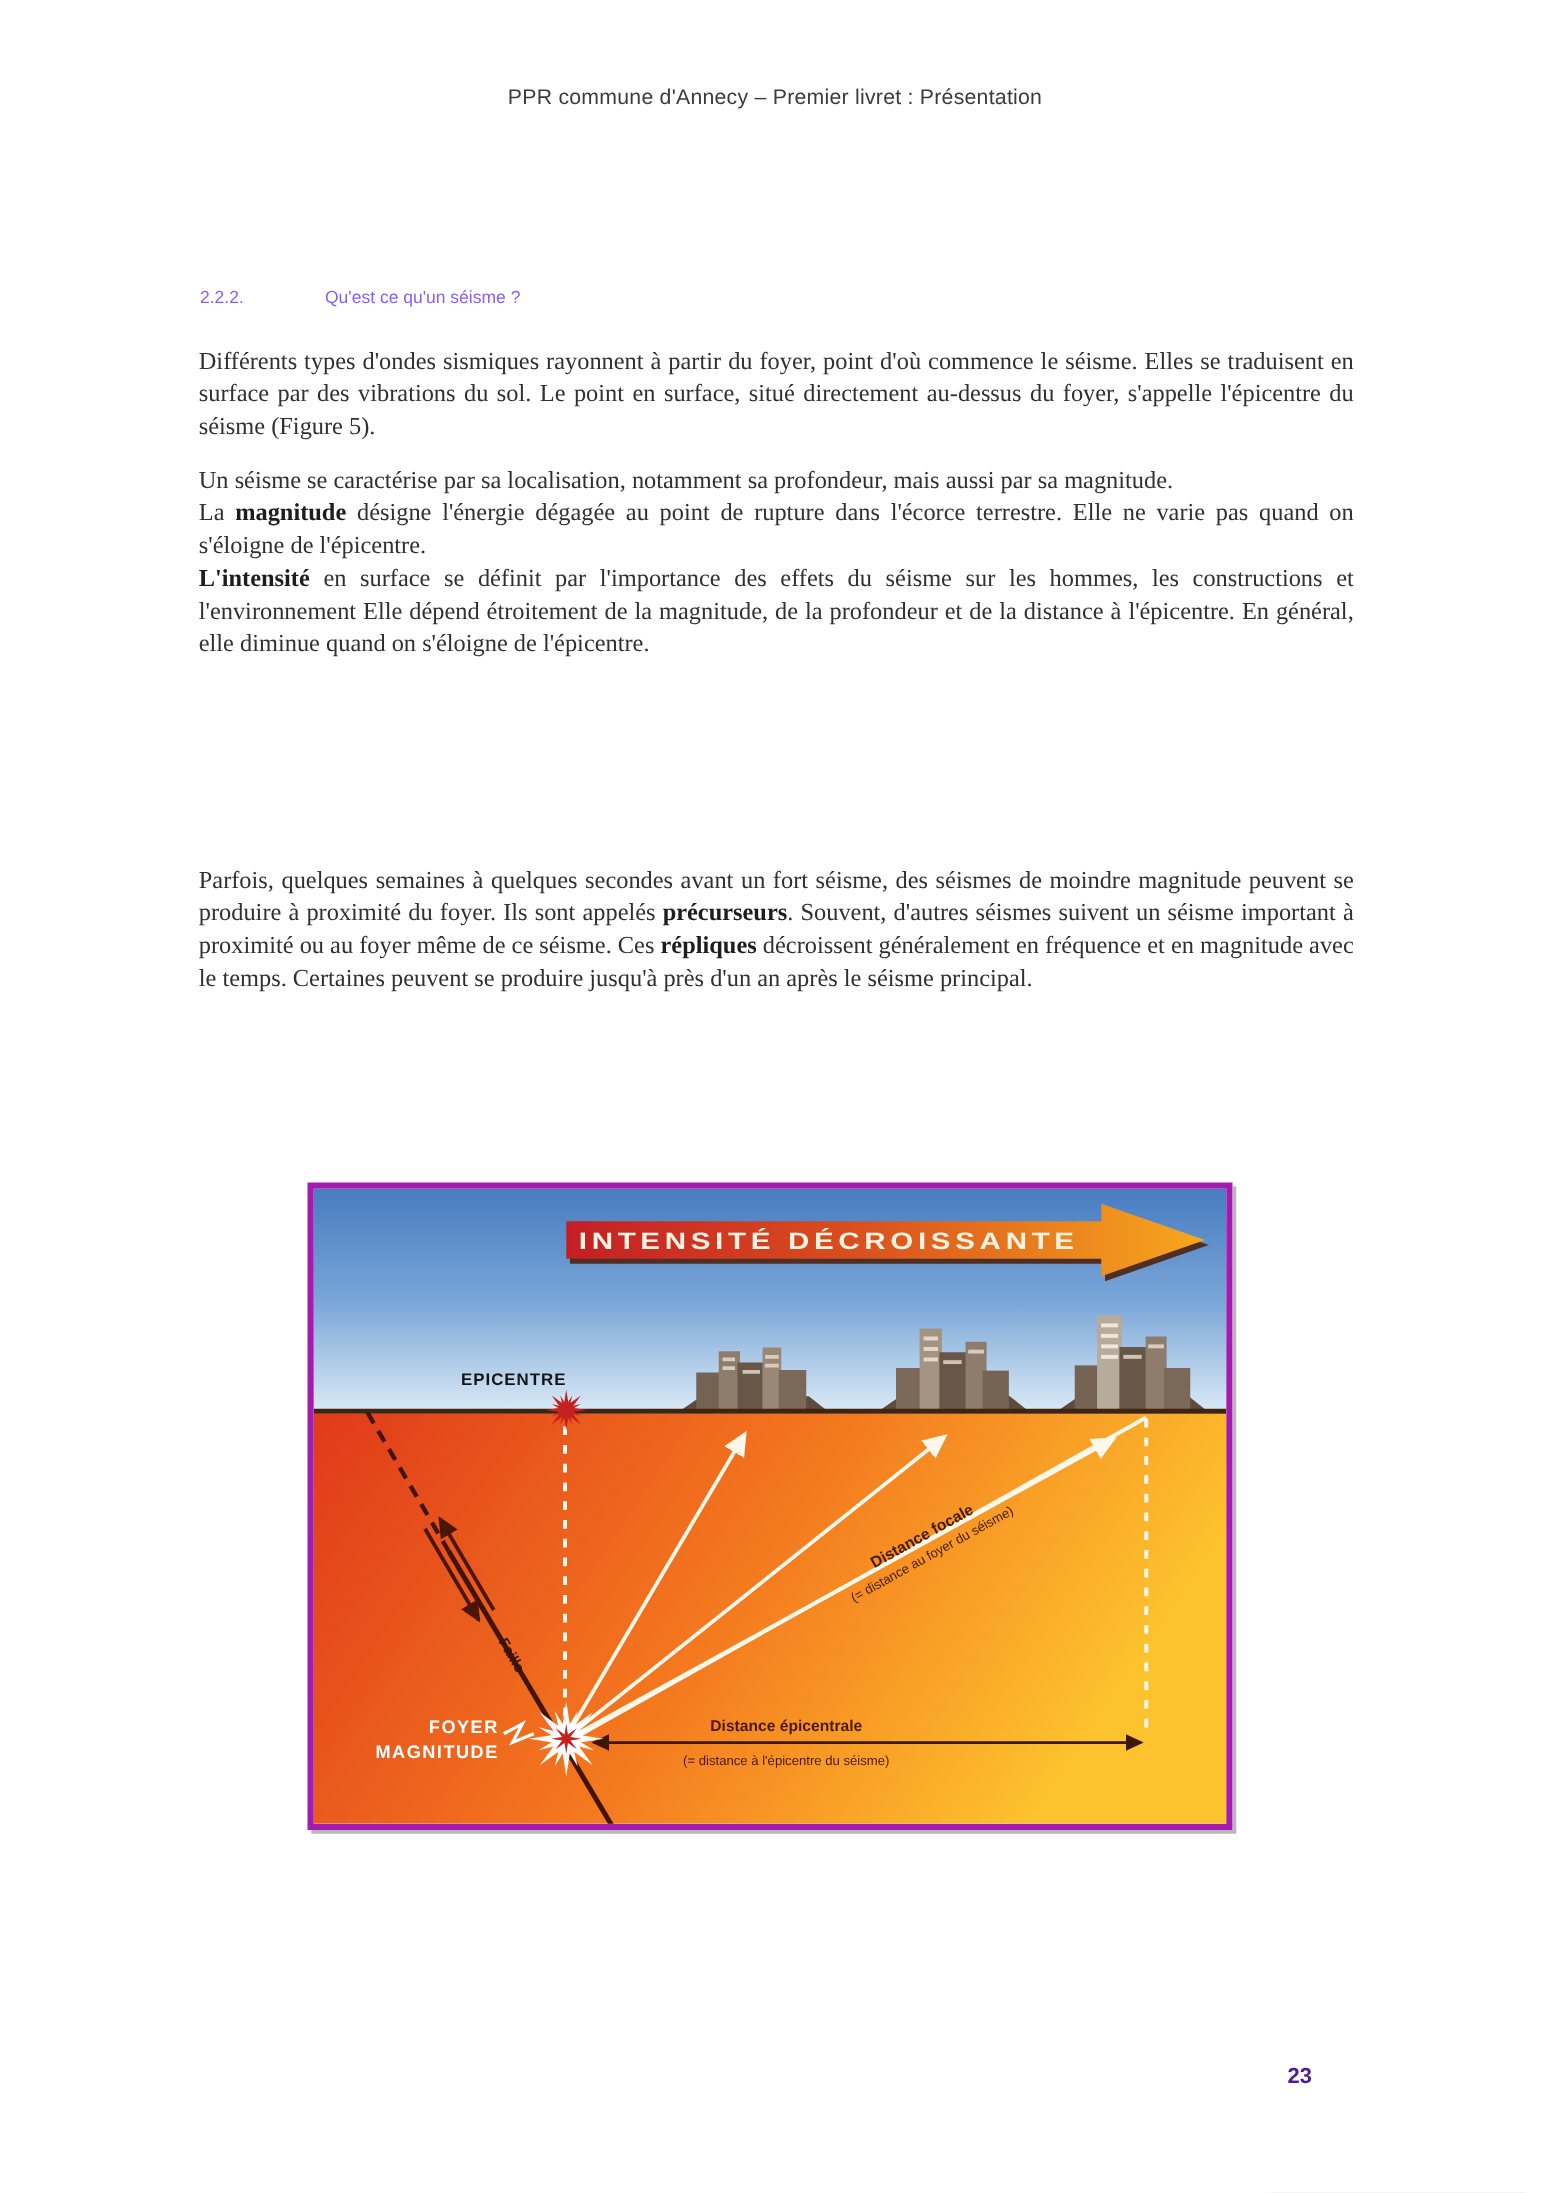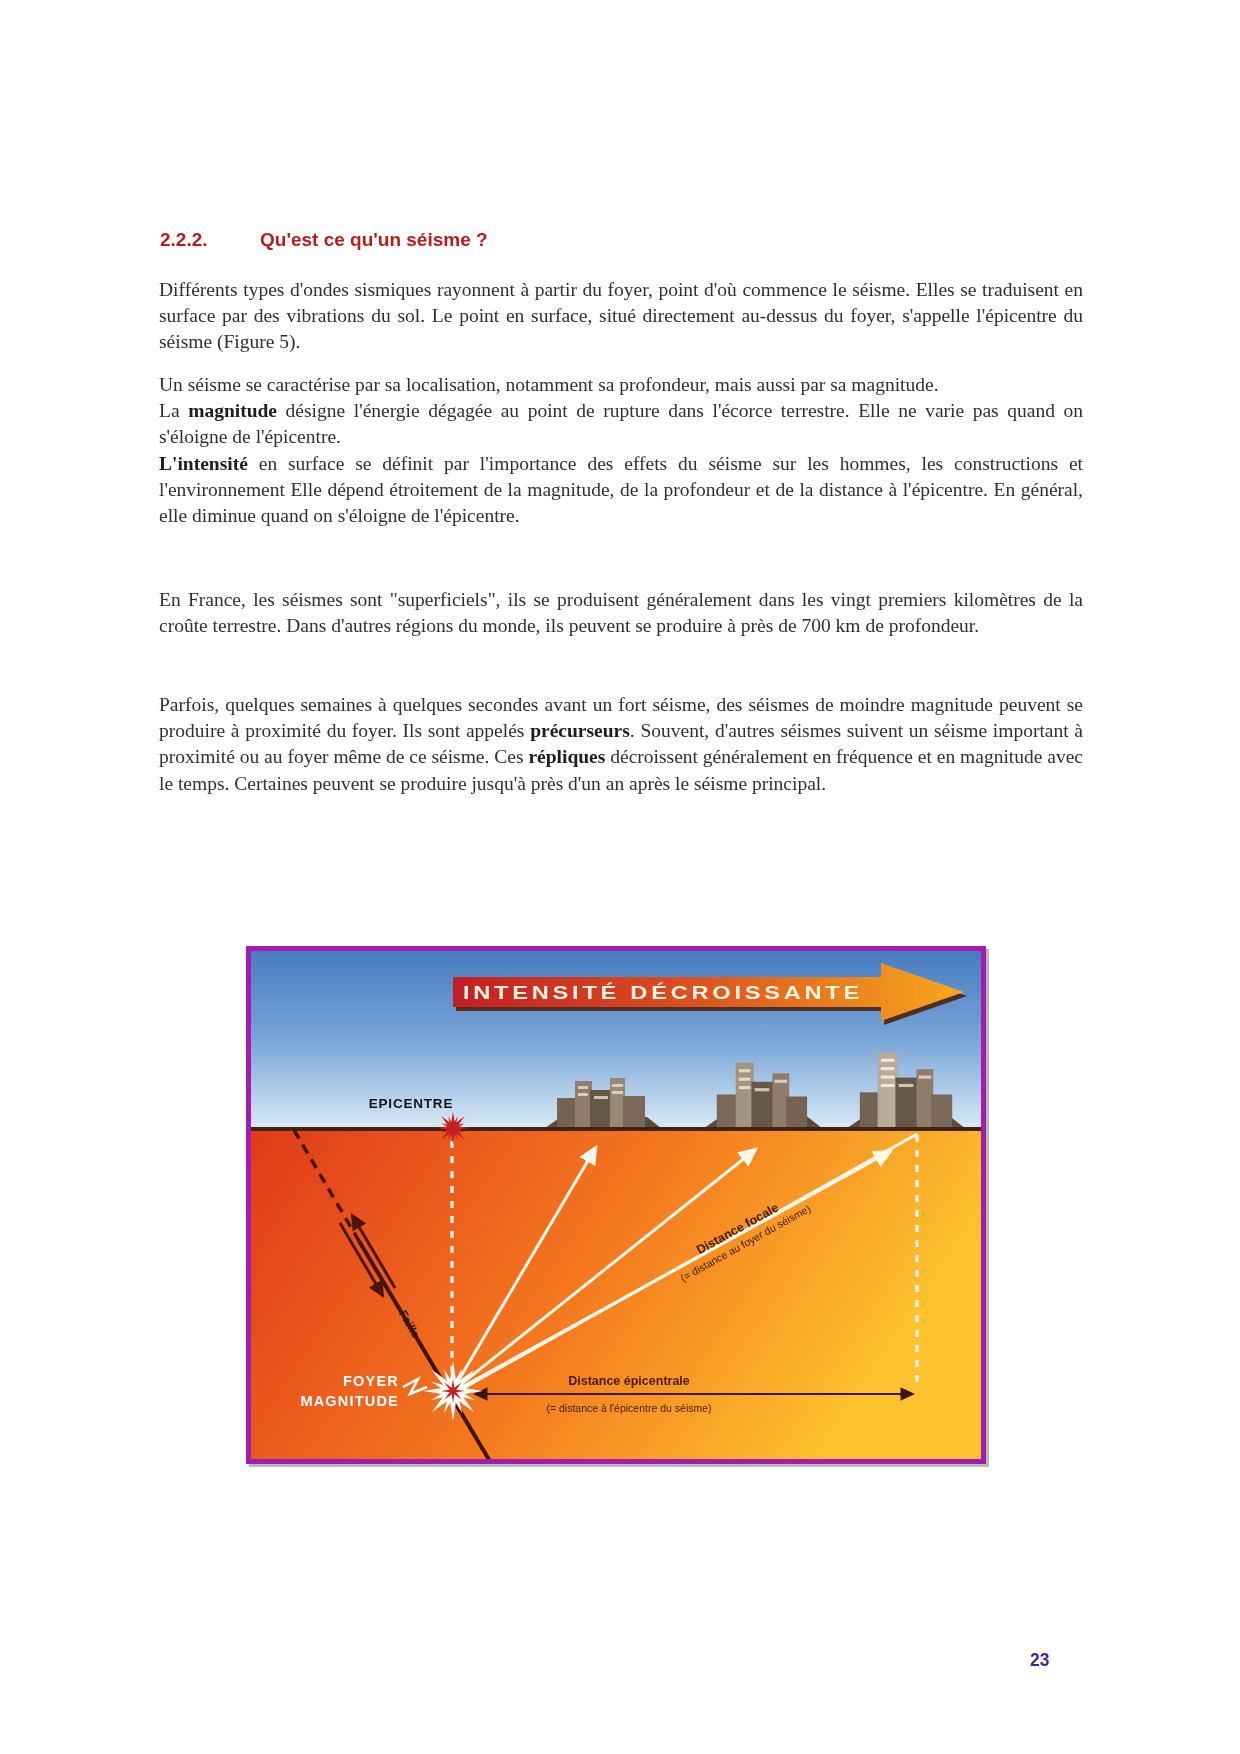--- a/index.html
+++ b/index.html
@@ -1,47 +1,47 @@
 <!DOCTYPE html>
 <html><head>
 <meta charset="utf-8">
 <style>
   html,body{margin:0;padding:0;background:#e9e9e9;}
   .page{position:relative;width:1240px;height:1754px;margin:0 auto;background:#ffffff;
         font-family:"Liberation Sans","DejaVu Sans",sans-serif;color:#2e2e2e;overflow:hidden;}
   .header{position:absolute;top:68px;left:0;width:100%;text-align:center;
           font-size:17px;color:#3b3b3b;letter-spacing:.2px;}
-  .heading{position:absolute;top:229px;left:160px;font-weight:bold;font-size:19px;color:#b91c1c;}
+  .heading{position:absolute;top:229px;left:160px;font-weight:normal;font-size:14px;color:#8b5cf6;}
   .hnum{display:inline-block;width:100px;}
   .body{position:absolute;left:159px;width:924px;margin:0;font-size:19.5px;line-height:26.2px;
         text-align:justify;white-space:pre-wrap;color:#303030;font-family:Liberation Serif, serif;}
   .p1{top:277px}.p2{top:372px}.p3{top:587px}.p4{top:692px}
   .body strong{font-weight:bold;color:#1d1d1d;}
   .figure{position:absolute;left:246px;top:946px;width:730px;height:508px;
           border:5px solid #a21caf;box-shadow:3px 3px 0 rgba(125,125,125,.55);}
   .figure svg{display:block;}
   .caption{position:absolute;top:1504px;left:0;width:100%;text-align:center;
            font-weight:bold;font-style:italic;font-size:20px;color:#222;}
   .pagenum{position:absolute;top:1650px;left:1030px;font-weight:bold;font-size:17.5px;color:#4c1d95;}
 </style>
 </head>
 <body>
 
 <div class="page">
 
+  <div class="header">PPR commune d'Annecy – Premier livret : Présentation</div>
 
   <div class="heading">
     <span class="hnum">2.2.2.</span><span class="htitle">Qu'est ce qu'un séisme ?</span>
   </div>
 
   <p class="body p1"><span>Différents types d'ondes sismiques rayonnent à partir du foyer, point d'où commence le séisme. Elles se traduisent en surface par des vibrations du sol. Le point en surface, situé directement au-dessus du foyer, s'appelle l'épicentre du séisme (Figure 5).</span></p>
   <p class="body p2"><span>Un séisme se caractérise par sa localisation, notamment sa profondeur, mais aussi par sa magnitude.
 La </span><strong>magnitude</strong><span> désigne l'énergie dégagée au point de rupture dans l'écorce terrestre. Elle ne varie pas quand on s'éloigne de l'épicentre.
 </span><strong>L'intensité</strong><span> en surface se définit par l'importance des effets du séisme sur les hommes, les constructions et l'environnement Elle dépend étroitement de la magnitude, de la profondeur et de la distance à l'épicentre. En général, elle diminue quand on s'éloigne de l'épicentre.</span></p>
-  <p class="body p3"><span>En France, les séismes sont "superficiels", ils se produisent généralement dans les vingt premiers kilomètres de la croûte terrestre. Dans d'autres régions du monde, ils peuvent se produire à près de 700 km de profondeur.</span></p>
   <p class="body p4"><span>Parfois, quelques semaines à quelques secondes avant un fort séisme, des séismes de moindre magnitude peuvent se produire à proximité du foyer. Ils sont appelés </span><strong>précurseurs</strong><span>. Souvent, d'autres séismes suivent un séisme important à proximité ou au foyer même de ce séisme. Ces </span><strong>répliques</strong><span> décroissent généralement en fréquence et en magnitude avec le temps. Certaines peuvent se produire jusqu'à près d'un an après le séisme principal.</span></p>
 
   <div class="figure">
     <svg width="730" height="508" viewBox="0 0 730 508" xmlns="http://www.w3.org/2000/svg">
       <defs>
         <linearGradient id="sky" x1="0" y1="0" x2="0" y2="1">
           <stop offset="0" stop-color="#477cc0"></stop>
           <stop offset="0.5" stop-color="#7aa6d8"></stop>
           <stop offset="1" stop-color="#dcebf6"></stop>
         </linearGradient>

